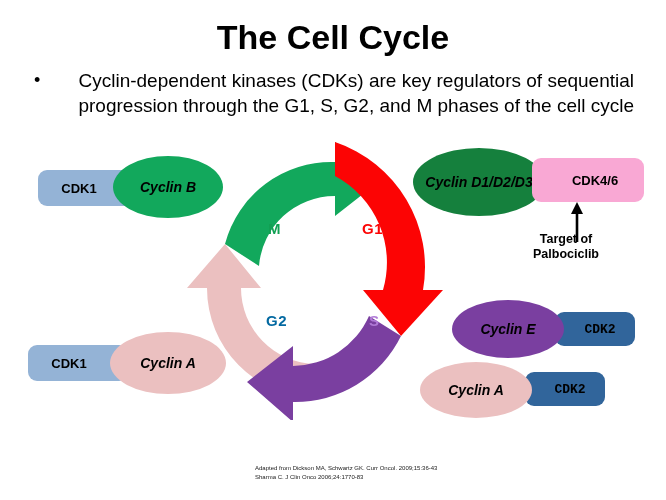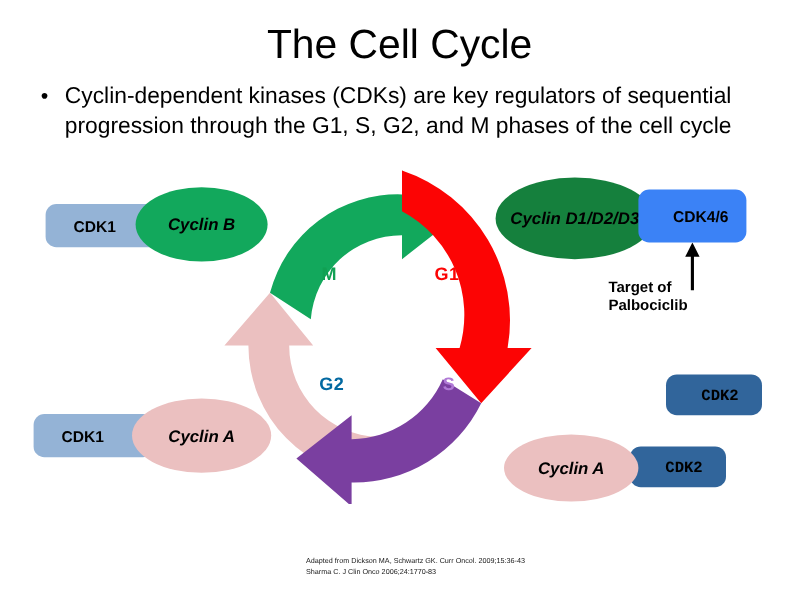--- a/index.html
+++ b/index.html
@@ -26,21 +26,21 @@
   
   #title {
     position: absolute;
     left: 0;
     top: 18px;
     width: 666px;
     text-align: center;
     font-size: 34px;
     color: #000000;
     letter-spacing: 0px;
-    font-weight: normal;
+    font-weight: bold;
   }
 
   
   #bullet-block {
     position: absolute;
     left: 34px;
     top: 68px;
     width: 600px;
     display: flex;
     align-items: flex-start;
@@ -50,20 +50,21 @@
     line-height: 25px;
     color: #000000;
     width: 20px;
     flex: 0 0 20px;
     text-align: left;
   }
   #bullet-text {
     font-size: 19px;
     line-height: 25px;
     color: #000000;
+    text-align: right;
   }
 
   
   #diagram {
     position: absolute;
     left: 0;
     top: 140px;
     width: 666px;
     height: 300px;
   }
@@ -120,43 +121,44 @@
   
   #cdk1-top     { left: 38px;  top: 30px; width: 100px; height: 36px; background: #94B3D6; padding-right: 18px; }
   #cyclinB      { left: 113px; top: 16px; width: 110px; height: 62px; background: #12A85C; }
 
   
   #cdk1-bottom  { left: 28px;  top: 205px; width: 100px; height: 36px; background: #94B3D6; padding-right: 18px; }
   #cyclinA-left { left: 110px; top: 192px; width: 116px; height: 62px; background: #EBC0C0; }
 
   
   #cyclinD      { left: 413px; top: 8px;  width: 132px; height: 68px; background: #15803d; }
-  #cdk4-6       { left: 532px; top: 18px; width: 90px;  height: 44px; background: #3b82f6; padding-left: 14px; }
+  #cdk4-6       { left: 532px; top: 18px; width: 112px;  height: 44px; background: #f9a8d4; padding-left: 14px; }
 
   
   #cyclinE      { left: 452px; top: 160px; width: 112px; height: 58px; background: #7A3FA0; color:#000; }
   #cdk2-top     { left: 555px; top: 172px; width: 80px; height: 34px; background: #31659B; padding-left: 10px; }
 
   
   #cyclinA-right{ left: 420px; top: 222px; width: 112px; height: 56px; background: #EBC0C0; }
   #cdk2-bottom  { left: 525px; top: 232px; width: 80px; height: 34px; background: #31659B; padding-left: 10px; }
 
   
   #palbo-arrow {
     position: absolute;
     left: 570px;
     top: 62px;
     width: 14px;
     height: 40px;
   }
   #palbo-text {
     position: absolute;
-    left: 507px;
+    left: 496px;
     top: 92px;
     width: 140px;
+    text-align: center;
     font-size: 12.5px;
     font-weight: bold;
     line-height: 15px;
     color: #000000;
   }
 
   
   #citation {
     position: absolute;
     left: 255px;
@@ -251,20 +253,21 @@
     <svg id="palbo-arrow" viewBox="0 0 14 40">
       <line x1="7" y1="40" x2="7" y2="9" stroke="#000000" stroke-width="2.6"></line>
       <polygon points="7,0 13,12 1,12" fill="#000000"></polygon>
     </svg>
     <div id="palbo-text">
       <span>Target of</span><br>
       <span>Palbociclib</span>
     </div>
 
     <div class="cdk-box dark" id="cdk2-top">CDK2</div>
+    <div class="cyclin-ellipse" id="cyclinE">Cyclin E</div>
 
     <div class="cdk-box dark" id="cdk2-bottom">CDK2</div>
     <div class="cyclin-ellipse" id="cyclinA-right">Cyclin A</div>
 
   </div>
 
   <div id="citation">
     <div>Adapted from Dickson MA, Schwartz GK. Curr Oncol. 2009;15:36-43</div>
     <div>Sharma C. J Clin Onco 2006;24:1770-83</div>
   </div>

